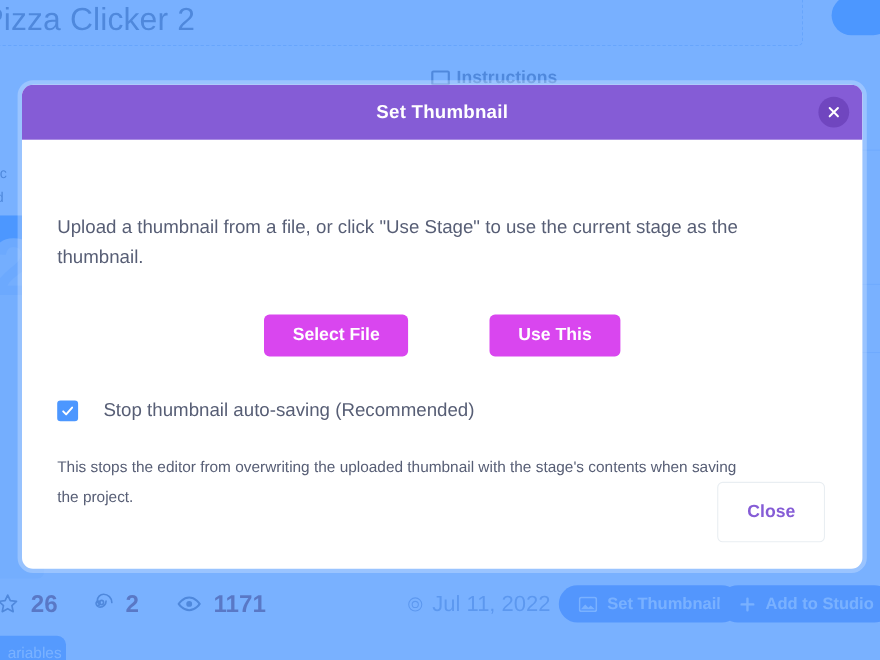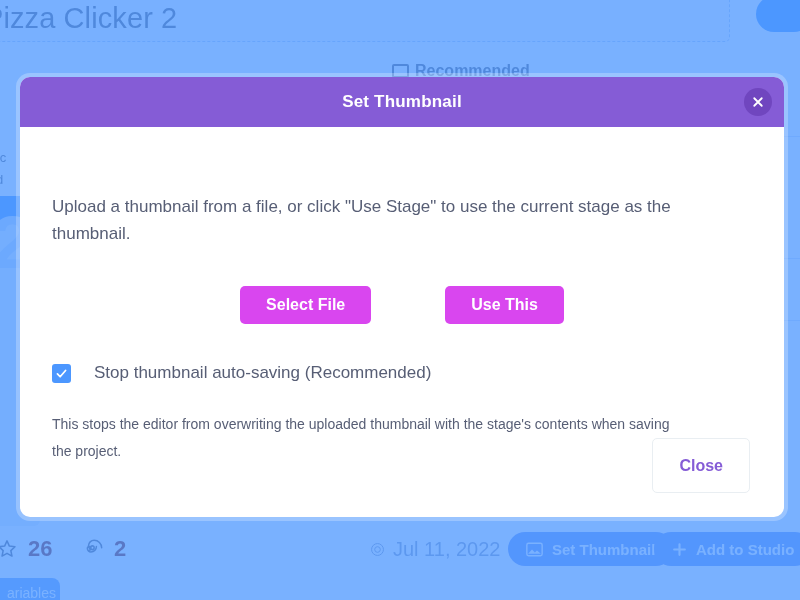--- a/index.html
+++ b/index.html
@@ -353,21 +353,21 @@
 
 <div id="screen">
 
   <div id="bg-page">
 
     <div class="bg-title-box"></div>
     <div class="bg-title">Pizza Clicker 2</div>
     <div class="bg-topright-btn"></div>
 
     <div class="bg-instr-icon"></div>
-    <div class="bg-instructions-label">Recommended</div>
+    <div class="bg-instructions-label">Instructions</div>
 
     <div class="bg-left-label l1">ct c</div>
     <div class="bg-left-label l2">hid</div>
 
     <div class="bg-sprite-panel"></div>
     <div class="bg-sprite-sel"></div>
     <div class="bg-big-glyph">2</div>
 
     <div class="bg-right-rule r1"></div>
     <div class="bg-right-rule r2"></div>
@@ -394,20 +394,27 @@
       </div>
 
       <div class="stat s2">
         <svg class="stat-icon" width="22" height="22" viewBox="0 0 24 24">
           <path d="M12 12.5a2.2 2.2 0 1 1 2.2 2.2 4.4 4.4 0 0 1-4.4-4.4 6.6 6.6 0 0 1 6.6-6.6 8.8 8.8 0 0 1 8.8 8.8" fill="none" stroke="#575e75" stroke-width="1.8" stroke-linecap="round" transform="translate(-2,-1) scale(0.93)"></path>
           <path d="M12 12.5a2.2 2.2 0 1 0-2.2-2.2 4.4 4.4 0 0 0 4.4 4.4 6.6 6.6 0 0 0 6.6-6.6" fill="none" stroke="#575e75" stroke-width="1.8" stroke-linecap="round" transform="translate(-3,2) scale(0.9)"></path>
         </svg>
         <span class="num">2</span>
       </div>
 
+      <div class="stat s3">
+        <svg class="stat-icon" width="24" height="24" viewBox="0 0 24 24">
+          <path d="M2.5 12S6 6.2 12 6.2 21.5 12 21.5 12 18 17.8 12 17.8 2.5 12 2.5 12z" fill="none" stroke="#575e75" stroke-width="1.9"></path>
+          <circle cx="12" cy="12" r="2.7" fill="#575e75"></circle>
+        </svg>
+        <span class="num">1171</span>
+      </div>
 
       <div class="meta-date">
         <svg width="15" height="15" viewBox="0 0 24 24">
           <circle cx="12" cy="12" r="9.5" fill="none" stroke="#8d9bc0" stroke-width="1.6"></circle>
           <circle cx="12" cy="12" r="4.5" fill="none" stroke="#8d9bc0" stroke-width="1.6"></circle>
         </svg>
         <span>Jul 11, 2022</span>
       </div>
 
       <div class="pill p1">

